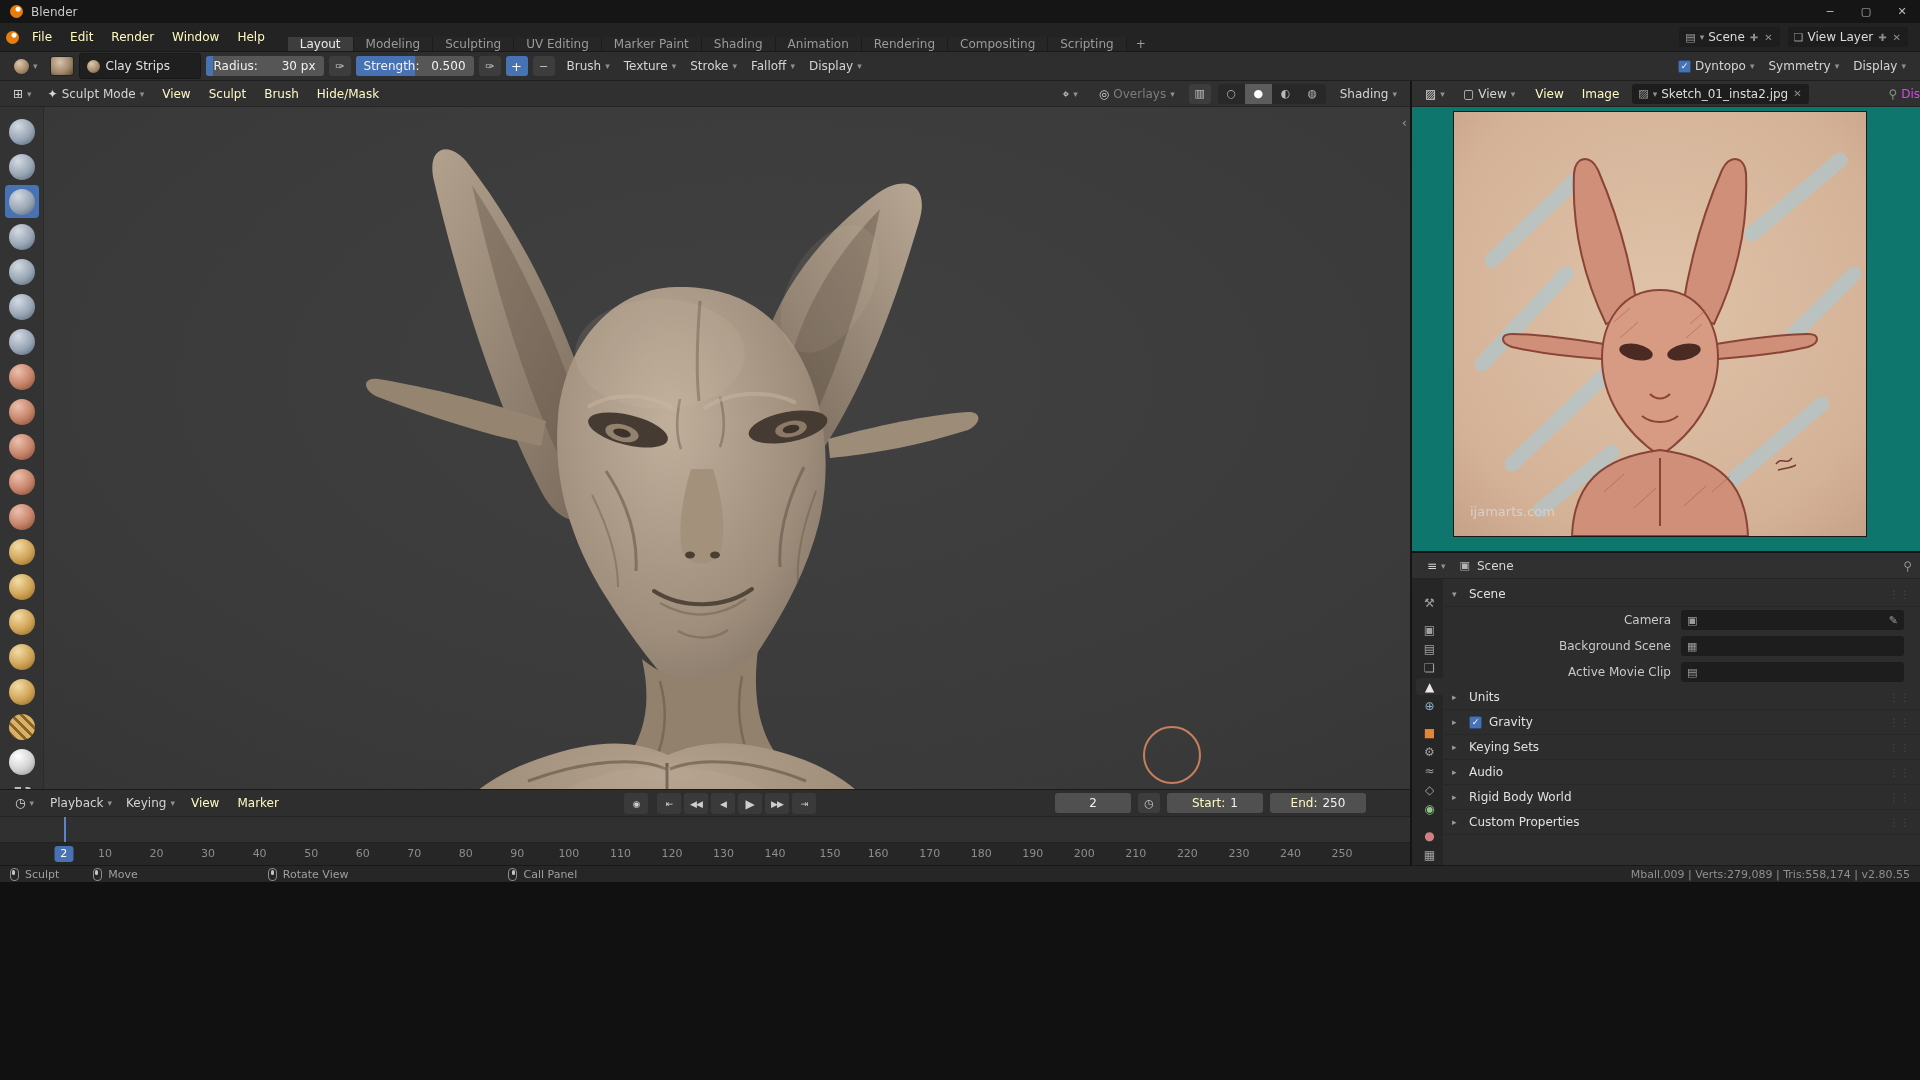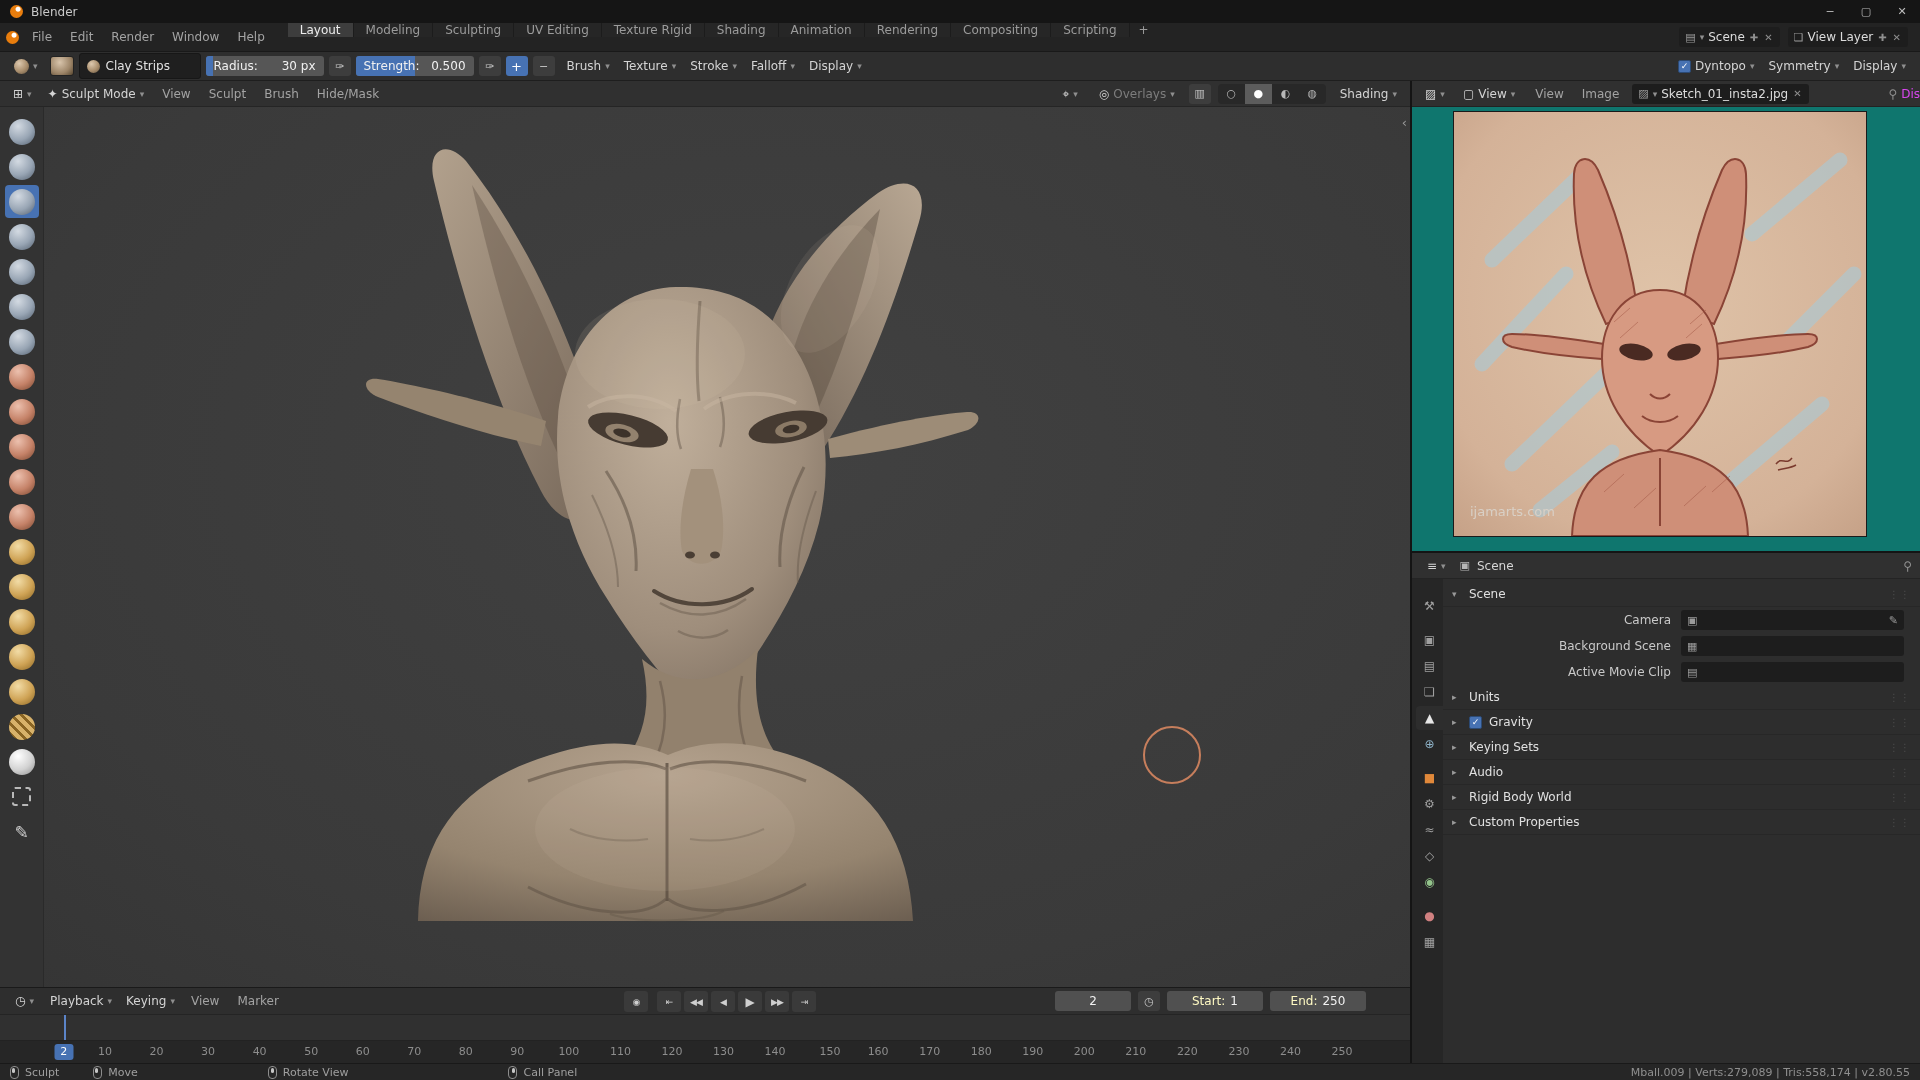--- a/index.html
+++ b/index.html
@@ -1,32 +1,32 @@
 <!DOCTYPE html>
 <html><head>
 <meta charset="utf-8">
 <style>
   *{box-sizing:border-box;margin:0;padding:0}
   html,body{width:1920px;height:1080px;overflow:hidden;background:#111}
-  .window{width:1920px;height:1080px;display:flex;flex-direction:column;
+  .window{width:1920px;height:882px;display:flex;flex-direction:column;
     font-family:"DejaVu Sans","Liberation Sans",sans-serif;font-size:12px;color:#d6d6d6;user-select:none}
 
   
   .titlebar{flex:0 0 23px;background:#151515;display:flex;align-items:center;gap:8px;padding-left:10px}
   .blogo{width:13px;height:13px;border-radius:50%;display:inline-block;
     background:radial-gradient(circle at 62% 32%, #fff 0 2px, rgba(255,255,255,0) 3px),#e87d0d}
   .tb-title{color:#c9c9c9;font-size:12px}
   .win-btns{margin-left:auto;display:flex;height:23px}
   .win-btn{width:36px;display:flex;align-items:center;justify-content:center;color:#bdbdbd;font-size:11px}
 
   
   .menubar{flex:0 0 28px;background:#232323;display:flex;align-items:center;padding:0 6px;border-bottom:1px solid #191919}
-  .menu-item{padding:3px 9px;color:#a3a3a3;border-radius:3px;white-space:nowrap}
+  .menu-item{padding:3px 9px;color:#fef9c3;border-radius:3px;white-space:nowrap}
   #menus{display:flex;margin-left:4px}
-  #workspace-tabs{display:flex;align-items:flex-start;height:28px;margin-left:14px}
+  #workspace-tabs{display:flex;align-items:flex-end;height:28px;margin-left:14px}
   .ws-tab{display:flex;align-items:center;padding:0 12px;background:#262626;color:#9b9b9b;border-right:1px solid #1c1c1c;white-space:nowrap}
   .ws-tab.active{background:#3d3d3d;color:#ececec}
   .ws-add{display:flex;align-items:center;padding:0 9px;color:#9b9b9b}
   .top-right{margin-left:auto;display:flex;align-items:center;gap:8px;padding-right:6px}
   .top-field{display:flex;align-items:center;gap:4px;background:#1d1d1d;border-radius:3px;height:20px;padding:0 6px;color:#dcdcdc;white-space:nowrap}
   .tf-ic{color:#9a9a9a;font-size:11px}
   .tf-btn{color:#8f8f8f;font-size:10px;padding:0 1px}
   .chev{font-size:9px;color:#8f8f8f}
 
   
@@ -156,21 +156,21 @@
         <span class="menu-item">Edit</span>
         <span class="menu-item">Render</span>
         <span class="menu-item">Window</span>
         <span class="menu-item">Help</span>
       </span>
     <span id="workspace-tabs">
         <span class="ws-tab active">Layout</span>
         <span class="ws-tab">Modeling</span>
         <span class="ws-tab">Sculpting</span>
         <span class="ws-tab">UV Editing</span>
-        <span class="ws-tab">Texture Rigid</span>
+        <span class="ws-tab">Marker Paint</span>
         <span class="ws-tab">Shading</span>
         <span class="ws-tab">Animation</span>
         <span class="ws-tab">Rendering</span>
         <span class="ws-tab">Compositing</span>
         <span class="ws-tab">Scripting</span>
         <span class="ws-add">+</span>
       </span>
     <div class="top-right">
       <div class="top-field">
         <span class="tf-ic">▤</span>

